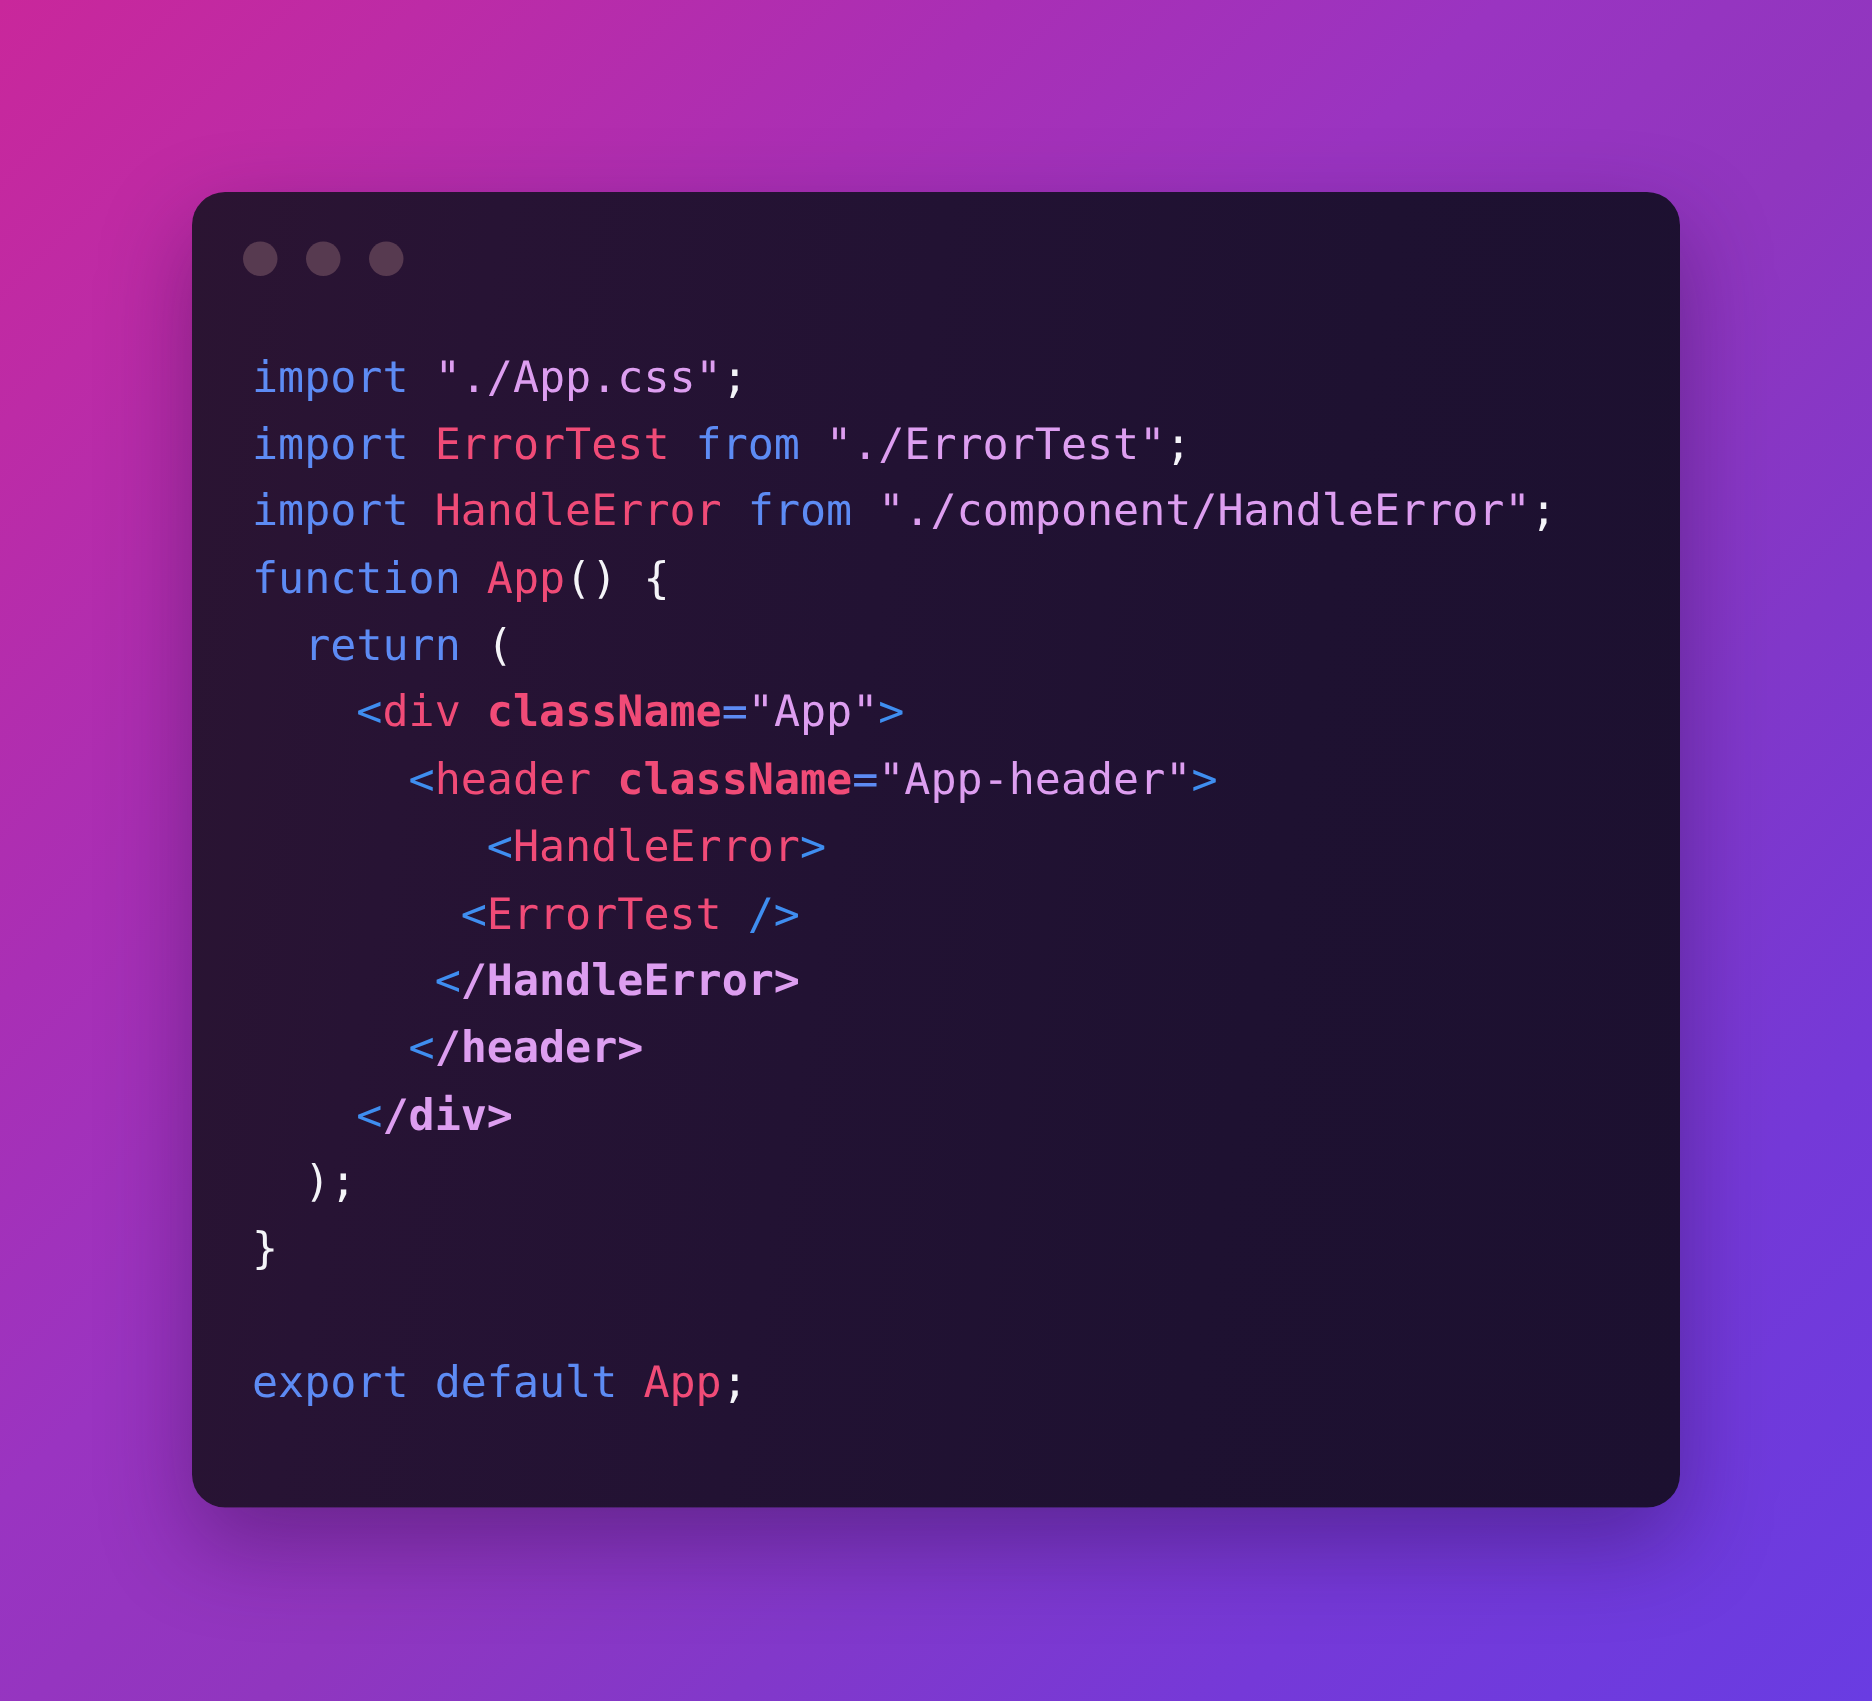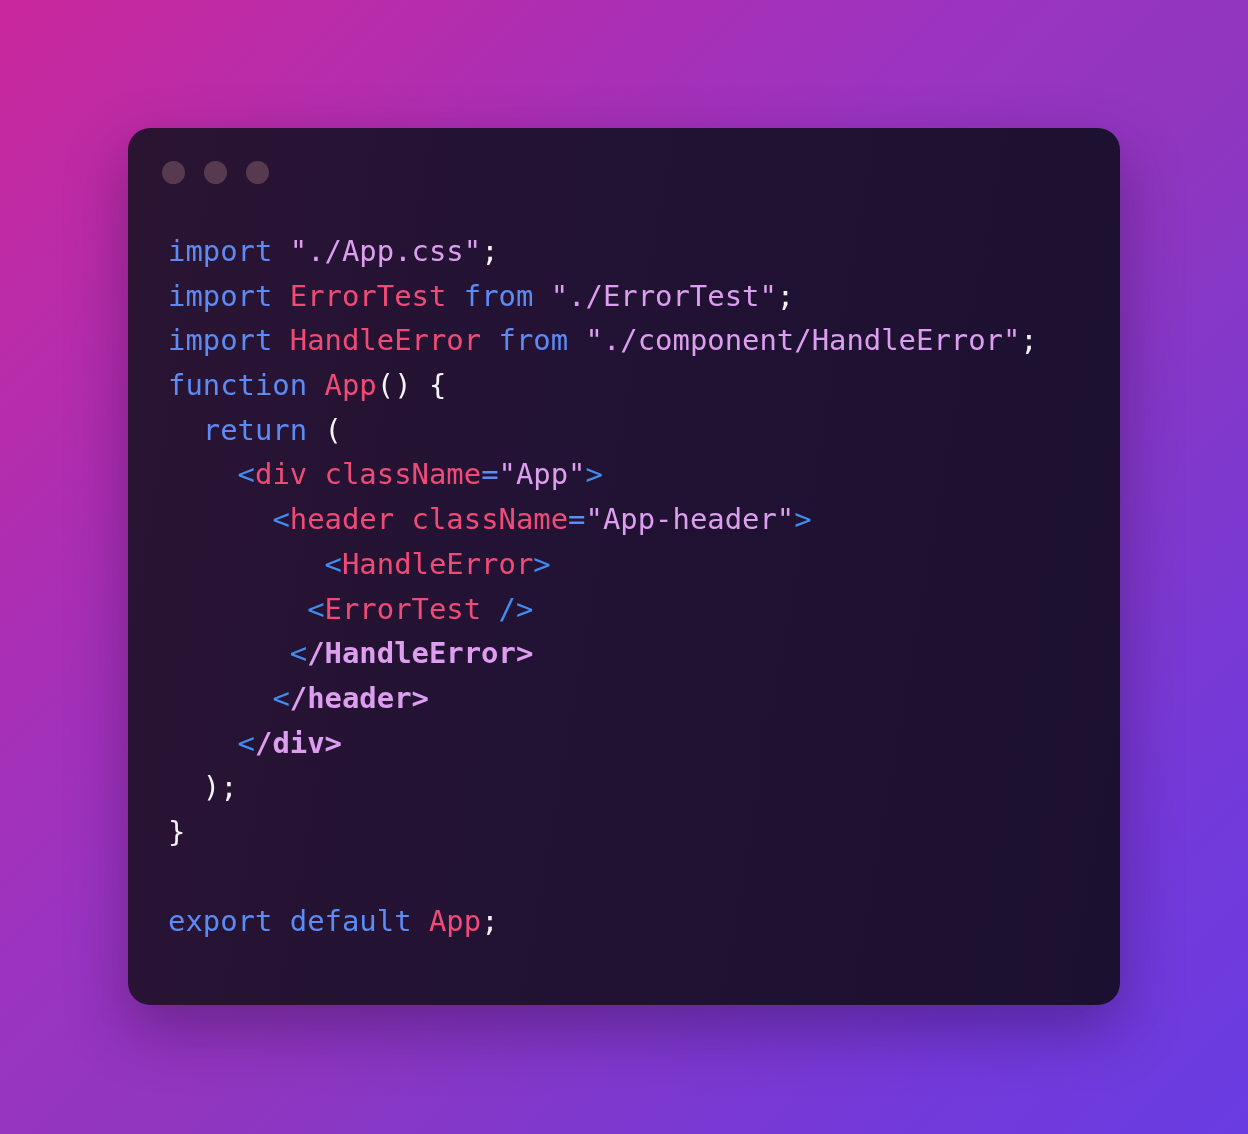--- a/index.html
+++ b/index.html
@@ -73,21 +73,21 @@
     height: 44.7px;
   }
 
   
   .tok-keyword  { color: #5d8bf4; }
   .tok-ident    { color: #f04b77; }
   .tok-string   { color: #dd9ef0; }
   .tok-punct    { color: #f4f4f8; }
   .tok-tag      { color: #f04b77; }
   .tok-bracket  { color: #3f8ef0; }
-  .tok-attr     { color: #f04b77; }
+  .tok-attr     { color: #f04b77; font-weight: bold; }
   .tok-equals   { color: #5d8bf4; }
   .tok-closetag { color: #dd9ef0; font-weight: bold; }
   .tok-plain    { color: #f4f4f8; }
 </style>
 </head>
 <body>
 
 <div id="backdrop">
 
   <div id="code-card">

